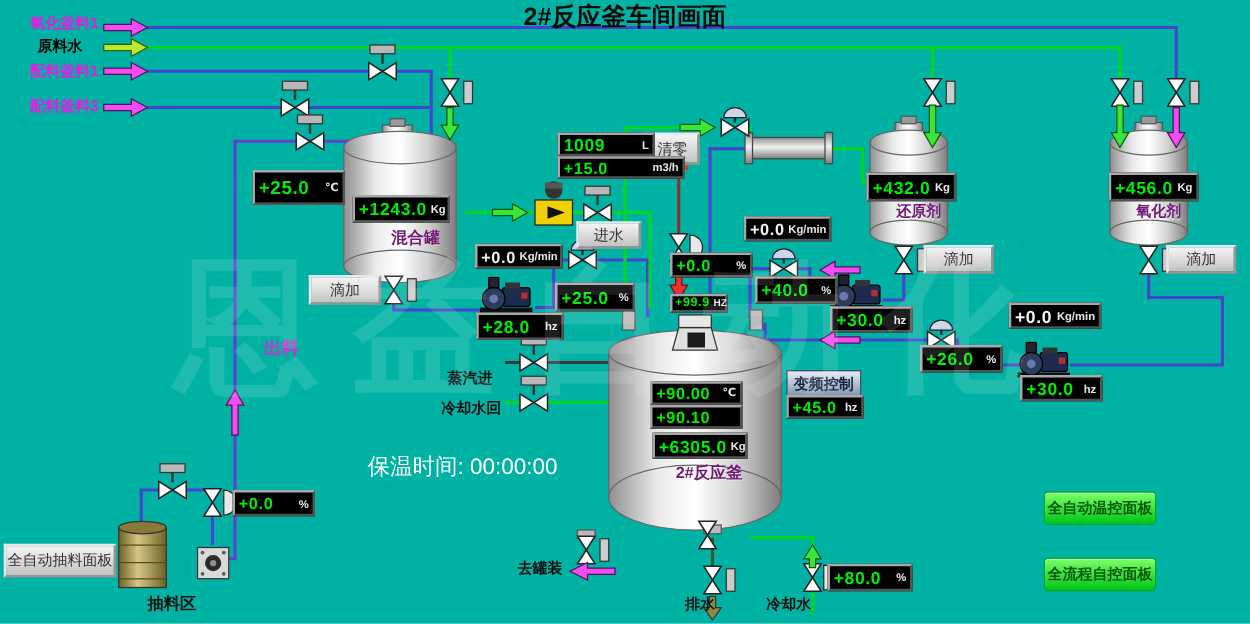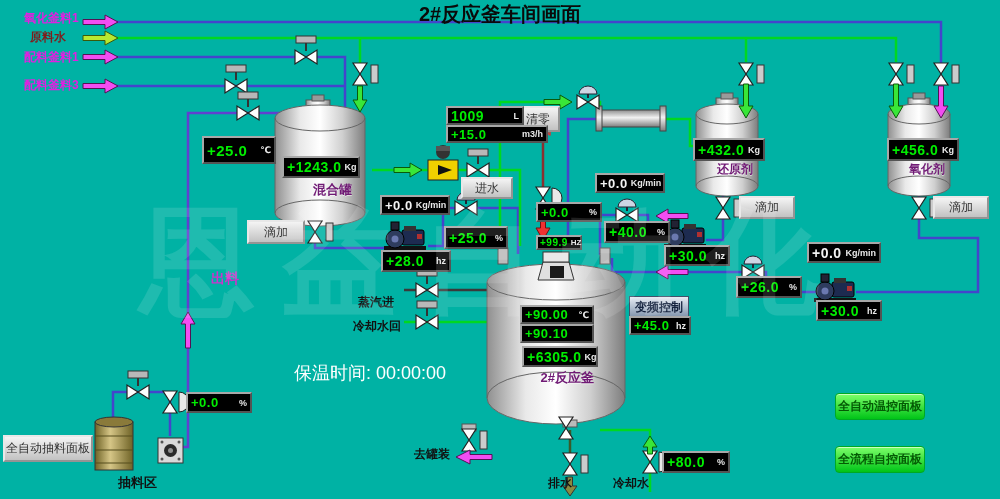--- a/index.html
+++ b/index.html
@@ -257,21 +257,21 @@
     <polygon points="185.5,348 190.5,348 190.5,324 195,324 188,312 181,324 185.5,324" fill="#f24df2" stroke="#551155"></polygon>
     <polygon points="492,454.5 470,454.5 470,450 456,457 470,464 470,459.5 492,459.5" fill="#f24df2" stroke="#551155"></polygon>
     <polygon points="567.5,477 572.5,477 572.5,486 577,486 570,496 563,486 567.5,486" fill="#8a8a40" stroke="#333"></polygon>
     <polygon points="647.5,454 652.5,454 652.5,447 657,447 650,436 643,447 647.5,447" fill="#39e639" stroke="#0a5a0a"></polygon>
   </g>
 </svg>
 
 <div class="lbl" id="title" style="left:370px;top:3px;width:260px;">2#反应釜车间画面</div>
 
 <div class="lbl" style="left:24px;top:12px;font-size:12px;font-weight:bold;color:#e020e0;">氧化釜料1</div>
-<div class="lbl" style="left:30px;top:31px;font-size:12px;font-weight:bold;color:#7f1d1d;">原料水</div>
+<div class="lbl" style="left:30px;top:31px;font-size:12px;font-weight:bold;color:#000000;">原料水</div>
 <div class="lbl" style="left:24px;top:51px;font-size:12px;font-weight:bold;color:#e020e0;">配料釜料1</div>
 <div class="lbl" style="left:24px;top:79px;font-size:12px;font-weight:bold;color:#e020e0;">配料釜料3</div>
 
 <div class="btn" style="left:516px;top:106px;width:44px;height:26px;">清零</div>
 <div class="btn" style="left:461px;top:177px;width:52px;height:22px;">进水</div>
 <div class="btn" style="left:247px;top:220px;width:58px;height:24px;">滴加</div>
 <div class="btn" style="left:739px;top:196px;width:56px;height:23px;">滴加</div>
 <div class="btn" style="left:933px;top:196px;width:56px;height:23px;">滴加</div>
 <div class="bbtn" style="left:629px;top:296px;width:60px;height:22px;">变频控制</div>
 <div class="btn" style="left:3px;top:435px;width:90px;height:27px;">全自动抽料面板</div>

